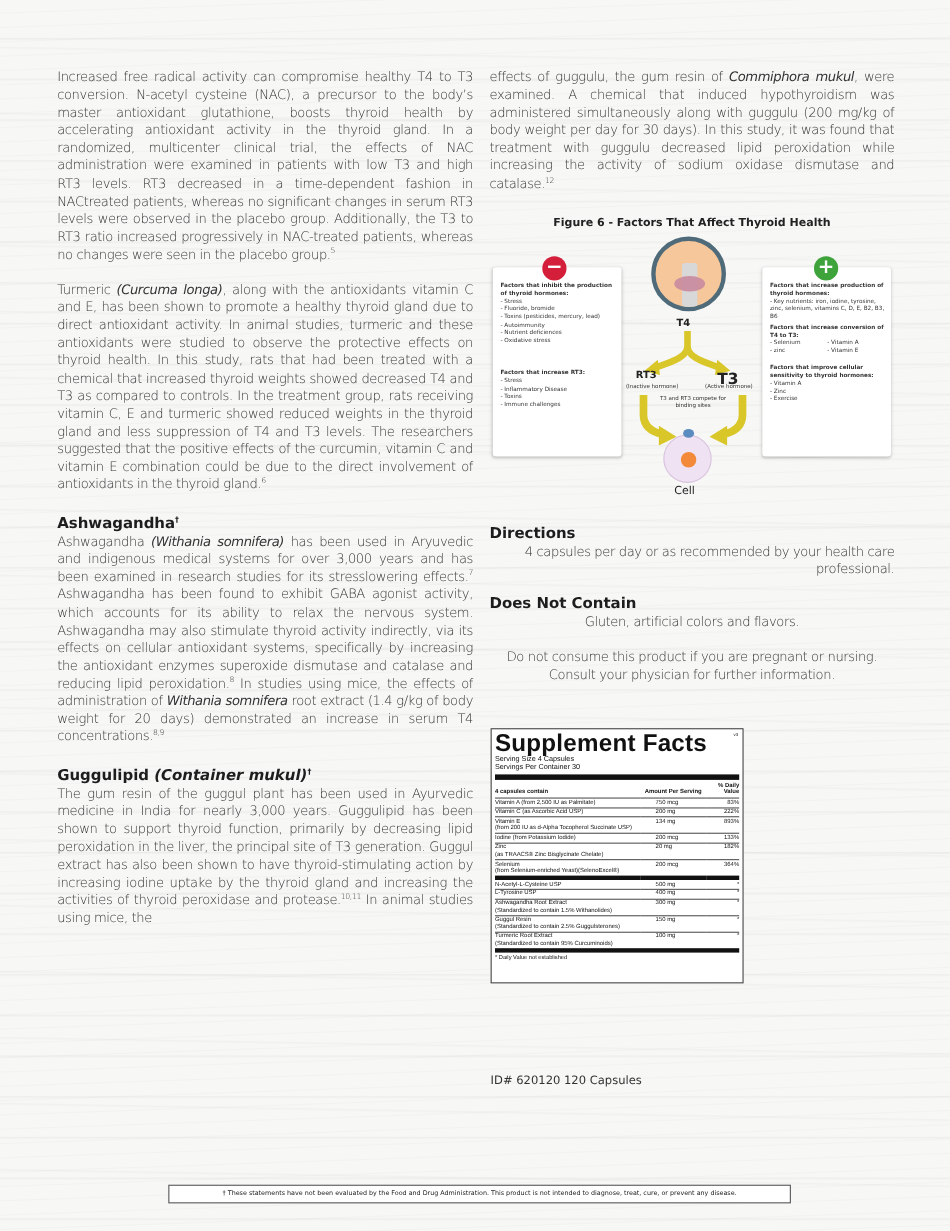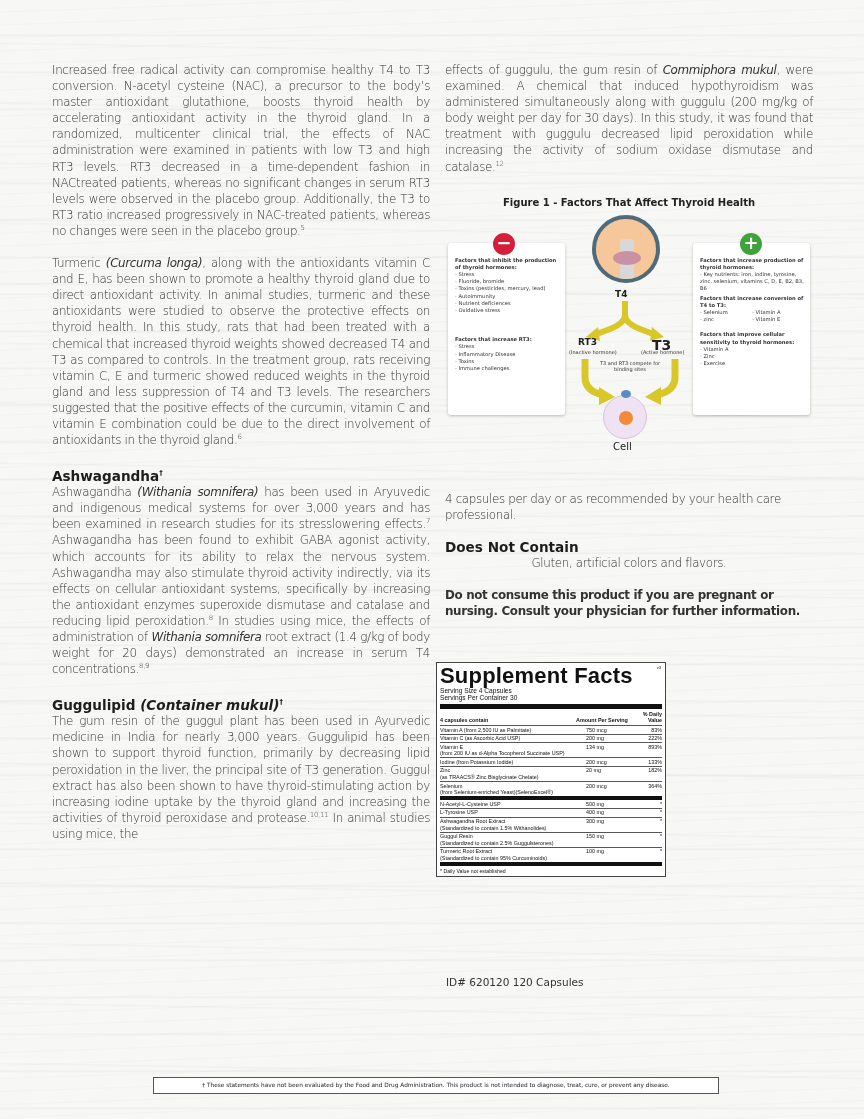--- a/index.html
+++ b/index.html
@@ -82,22 +82,22 @@
   .cell {
     position: absolute; left: 158px; top: 198px; width: 44px; height: 44px; border-radius: 50%;
     background: #efe2f2; border: 1px solid #d9c2de;
   }
   .cell .nucleus { position: absolute; left: 15px; top: 15px; width: 14px; height: 14px; border-radius: 50%; background: #f28a3a; }
   .cell .receptor { position: absolute; left: 17px; top: -6px; width: 10px; height: 8px; border-radius: 50%; background: #5a8cc0; }
   .lbl.cellname { left: 168px; top: 244px; font-size: 10px; font-weight: normal; }
 
   
   .facts {
-    position: absolute; left: 436px; top: 662px; width: 230px; background: #fff;
-    border: 1px solid #444; padding: 2px 3px 2px 3px;
+    position: absolute; left: 446px; top: 662px; width: 230px; background: #fff;
+    border: 1px solid #444; padding: 2px 3px 19px 3px;
     font-family: "Liberation Sans", sans-serif; color: #111;
   }
   .facts .title { font-family: "Liberation Sans", sans-serif; font-weight: bold; font-size: 22px; line-height: 22px; letter-spacing: 0.2px; }
   .facts .ver { position: absolute; right: 4px; top: 2px; font-size: 4px; }
   .facts .serving { font-size: 6.6px; line-height: 7.4px; }
   .facts .rule-thick { height: 5px; background: #111; margin: 2px 0 1px; }
   .facts table { width: 100%; border-collapse: collapse; font-size: 5.4px; line-height: 6.6px; }
   .facts th { font-weight: bold; text-align: right; padding: 1px 0; vertical-align: bottom; }
   .facts th.first { text-align: left; }
   .facts td { padding: 0.5px 0; border-top: 1px solid #555; vertical-align: top; }
@@ -129,21 +129,21 @@
   <div class="section" style="margin-top:20px;">
     <h2><span>Guggulipid </span><em>(Container mukul)</em><sup>†</sup></h2>
     <p class="body"><span>The gum resin of the guggul plant has been used in Ayurvedic medicine in India for nearly 3,000 years. Guggulipid has been shown to support thyroid function, primarily by decreasing lipid peroxidation in the liver, the principal site of T3 generation. Guggul extract has also been shown to have thyroid-stimulating action by increasing iodine uptake by the thyroid gland and increasing the activities of thyroid peroxidase and protease.</span><sup>10,11</sup><span> In animal studies using mice, the</span></p>
   </div>
 </div>
 
 <div class="col right">
   <p class="body"><span>effects of guggulu, the gum resin of </span><em>Commiphora mukul</em><span>, were examined. A chemical that induced hypothyroidism was administered simultaneously along with guggulu (200 mg/kg of body weight per day for 30 days). In this study, it was found that treatment with guggulu decreased lipid peroxidation while increasing the activity of sodium oxidase dismutase and catalase.</span><sup>12</sup></p>
 
   <div class="figure">
-    <div class="fig-title">Figure 1 - Factors That Affect Thyroid Health</div>
+    <div class="fig-title">Figure 6 - Factors That Affect Thyroid Health</div>
 
     <div class="fig-box left-box">
       <div class="grp">
           <b>Factors that inhibit the production of thyroid hormones:</b>
         <div>- Stress</div>
         <div>- Fluoride, bromide</div>
         <div>- Toxins (pesticides, mercury, lead)</div>
         <div>- Autoimmunity</div>
         <div>- Nutrient deficiences</div>
         <div>- Oxidative stress</div>
@@ -211,28 +211,29 @@
     </svg>
 
     <div class="cell">
       <div class="receptor"></div>
         <div class="nucleus"></div>
     </div>
     <div class="lbl cellname">Cell</div>
   </div>
 
   <div class="section" style="margin-top:10px;">
-    <p class="body" style="text-align:left;margin-top:24px;">4 capsules per day or as recommended by your health care professional.</p>
+    <h2>Directions</h2>
+    <p class="body" style="text-align:right;">4 capsules per day or as recommended by your health care professional.</p>
   </div>
   <div class="section">
     <h2>Does Not Contain</h2>
     <p class="body" style="text-align:center;">Gluten, artificial colors and flavors.</p>
   </div>
   <div class="section">
-    <p class="body" style="text-align:left;font-weight:bold;">Do not consume this product if you are pregnant or nursing. Consult your physician for further information.</p>
+    <p class="body" style="text-align:center;">Do not consume this product if you are pregnant or nursing. Consult your physician for further information.</p>
   </div>
 </div>
 
 <div class="facts">
   <div class="title">Supplement Facts</div>
   <div class="ver">v3</div>
   <div class="serving">Serving Size 4 Capsules</div>
   <div class="serving">Servings Per Container 30</div>
   <div class="rule-thick"></div>
   <table>

